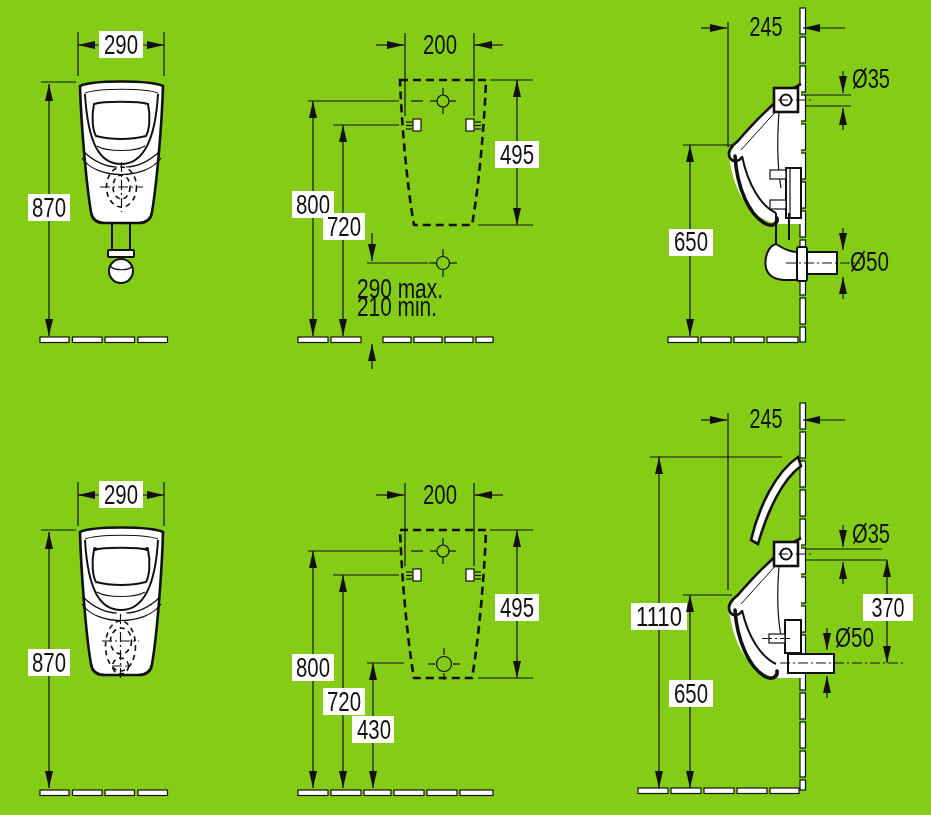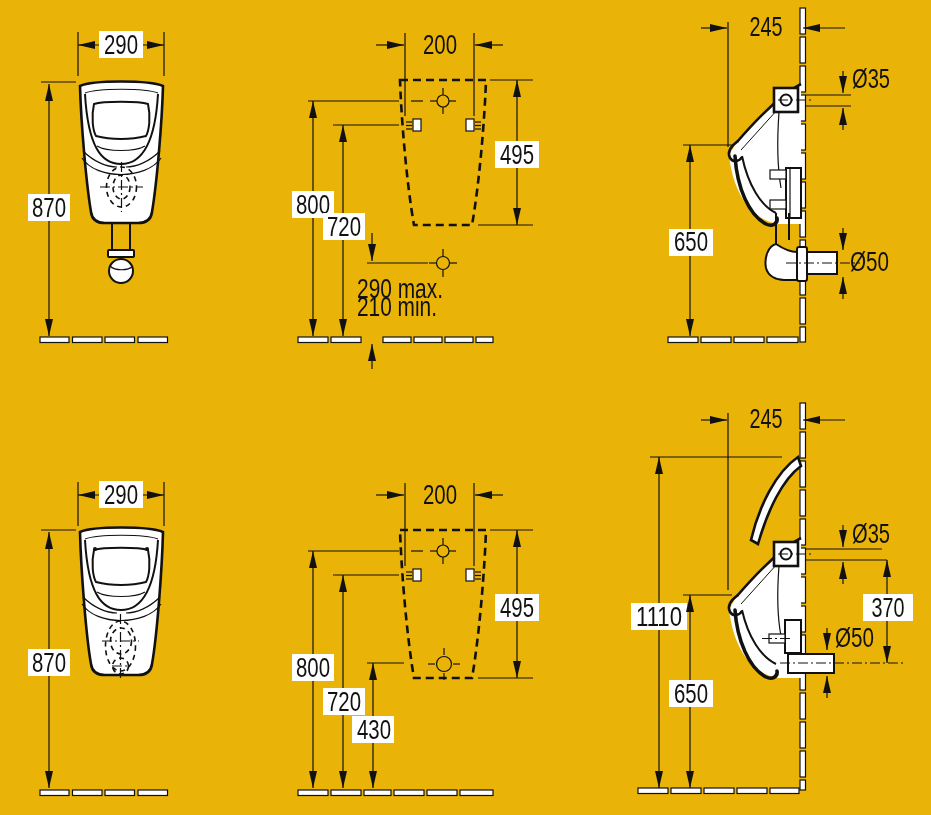--- a/index.html
+++ b/index.html
@@ -1,16 +1,16 @@
 <!DOCTYPE html>
 <html><head>
 <meta charset="utf-8">
 <style>
   html,body{margin:0;padding:0;background:#fff;}
-  .stage{width:931px;height:815px;position:relative;background:#eab308;}
+  .stage{width:931px;height:815px;position:relative;background:#84cc16;}
   svg text{font-family:"Liberation Sans",sans-serif;font-size:27px;fill:#111;}
   .dimtext{text-anchor:middle;}
   .lefttext{text-anchor:start;}
   .thin{stroke:#111;stroke-width:1.2;fill:none;}
   .w1{stroke:#111;stroke-width:1;fill:none;}
   .med{stroke:#111;stroke-width:2;fill:none;}
   .thick{stroke:#111;stroke-width:2.6;fill:none;}
   .heavy{stroke:#111;stroke-width:3.6;fill:none;stroke-linecap:round;}
   .dash{stroke-dasharray:8 5;}
   .ddash{stroke-dasharray:5 4;stroke-width:1.6;stroke:#111;fill:none;}

